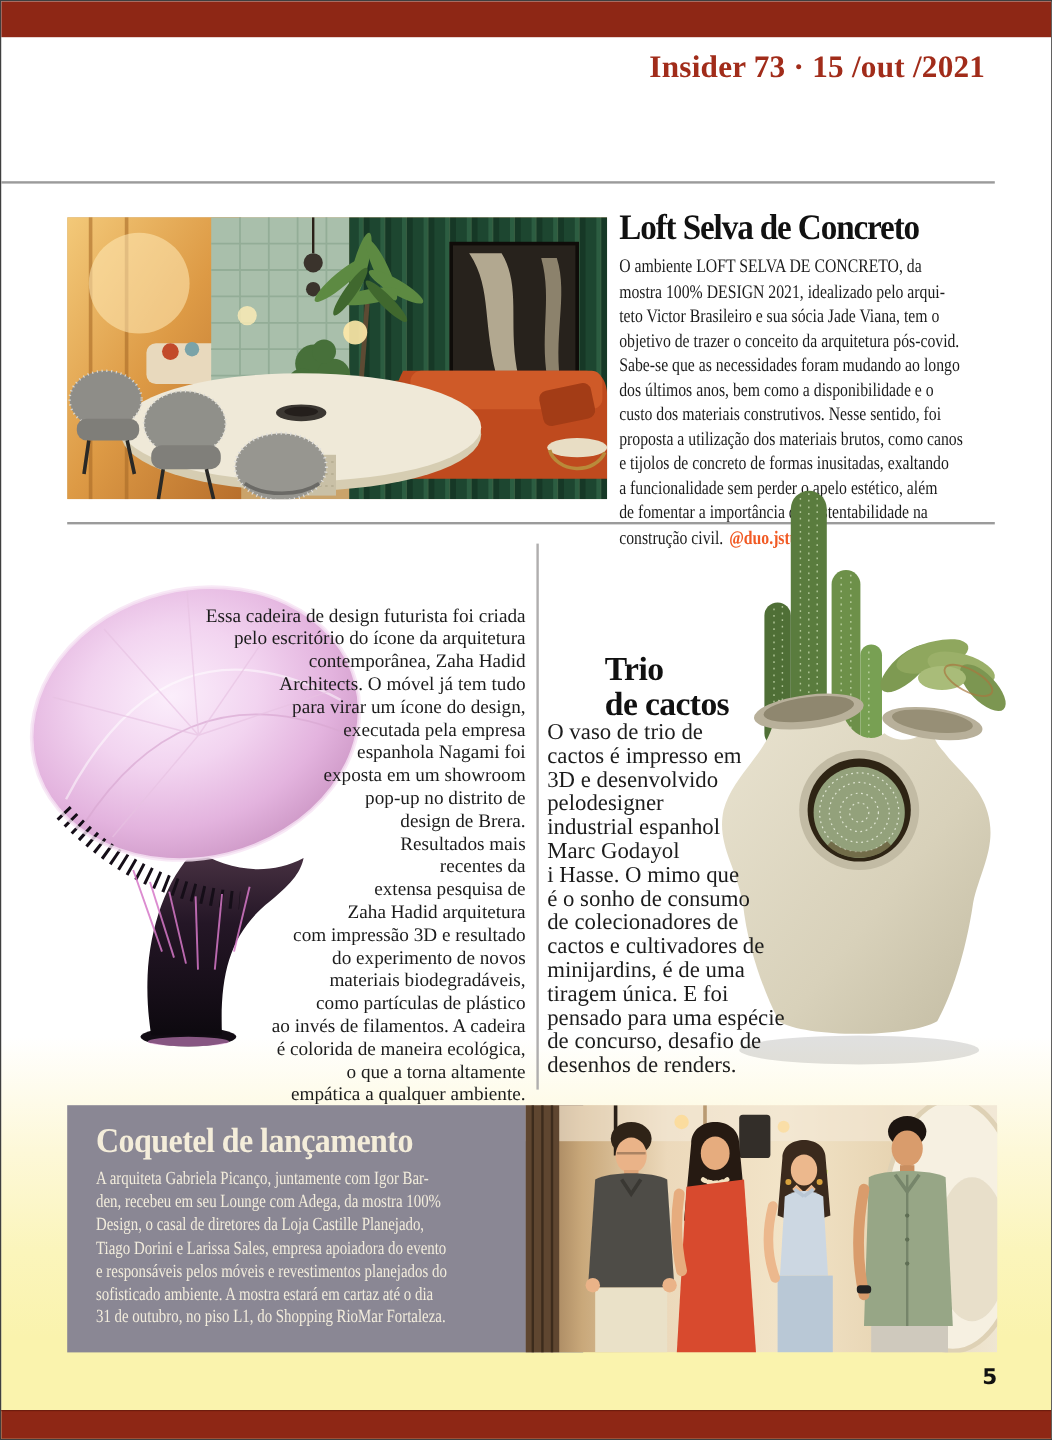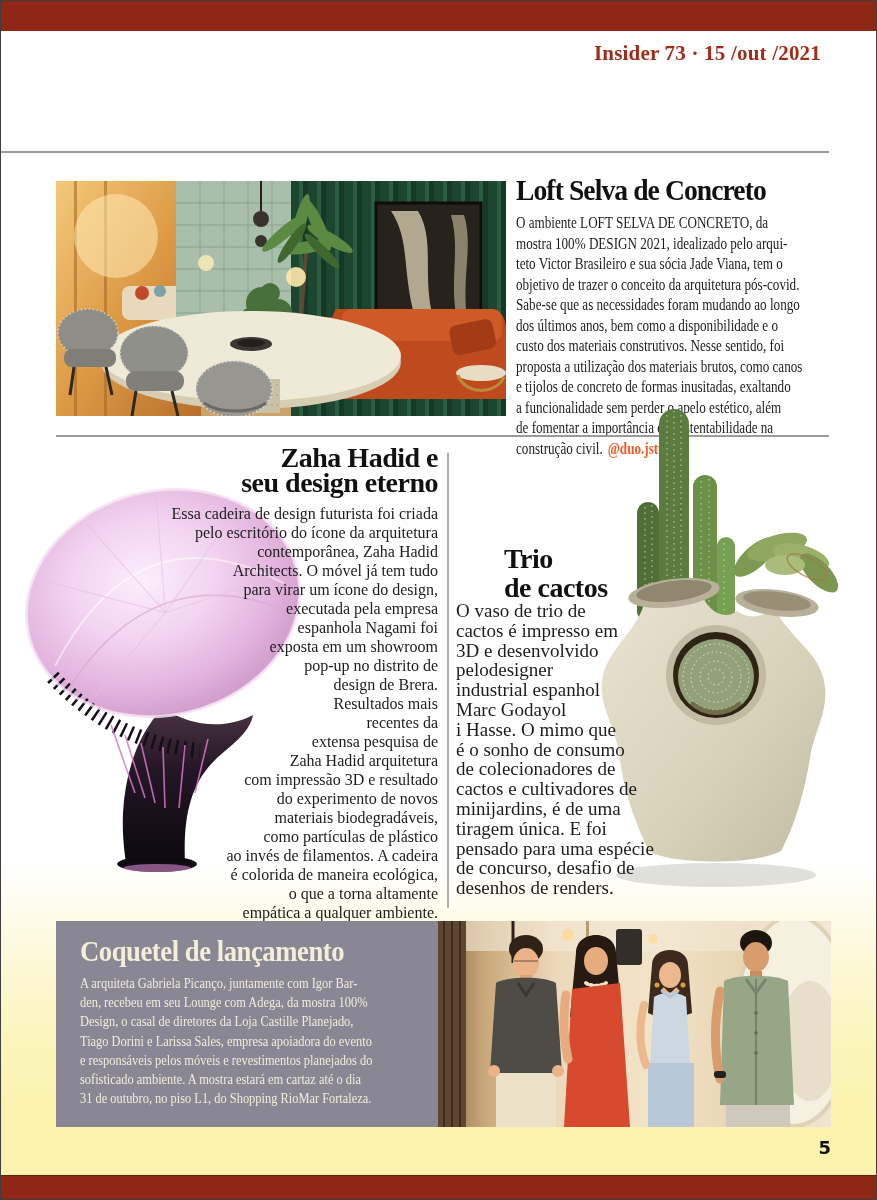--- a/index.html
+++ b/index.html
@@ -5,21 +5,21 @@
   html,body{margin:0;padding:0;background:#e8e8e8;}
   .page{
     position:relative;width:875px;height:1198px;margin:0 auto;
     border:1px solid #3f3f3f;overflow:hidden;
     background:linear-gradient(180deg,#ffffff 0%,#ffffff 72%,#fdf8d8 80%,#fbf5bb 87%,#faf3ad 93%,#faf3ad 100%);
     font-family:"Liberation Serif",serif;color:#1c1c1c;
   }
   .abs{position:absolute;}
   .top-bar{left:0;top:0;width:875px;height:30px;background:#8e2715;}
   .bottom-bar{left:0;top:1174px;width:875px;height:24px;background:#8e2715;border-top:1px solid #6e1c0e;}
-  .header-issue{top:40px;right:55px;font-size:21px;font-weight:bold;color:#a12c1a;letter-spacing:.2px;}
+  .header-issue{top:40px;right:55px;font-size:26px;font-weight:bold;color:#a12c1a;letter-spacing:.2px;}
   .rule{background:#9b9b9b;}
   .rule-top{left:0;top:150px;width:828px;height:2px;}
   .rule-mid{left:55px;top:434px;width:773px;height:2px;}
   .v-rule{left:446px;top:452px;width:2px;height:455px;background:#b0aeae;}
   h1,h2{margin:0;font-weight:bold;color:#111;}
   .loft-article{left:515px;top:172px;width:350px;}
   .loft-title{font-size:30px;letter-spacing:-1px;transform:scaleX(.92);transform-origin:0 0;white-space:nowrap;}
   .loft-body{margin-top:6px;font-size:16px;line-height:20.5px;width:420px;transform:scaleX(.82);transform-origin:0 0;}
   .pre{white-space:pre-line;}
   .handle-orange{color:#f15a24;font-weight:bold;margin-left:6px;}
@@ -203,22 +203,20 @@
         <path d="M98,262 L122,330"></path>
           <path d="M112,272 L132,335"></path>
           <path d="M128,280 L142,340"></path>
         <path d="M150,284 L152,345"></path>
           <path d="M172,282 L166,345"></path>
           <path d="M195,276 L182,330"></path>
       </g>
     </svg>
   </div>
 
-  <h2 class="abs zaha-title">Zaha Hadid e
-seu design eterno</h2>
   <div class="abs zaha-body">Essa cadeira de design futurista foi criada
 pelo escritório do ícone da arquitetura
 contemporânea, Zaha Hadid
 Architects. O móvel já tem tudo
 para virar um ícone do design,
 executada pela empresa
 espanhola Nagami foi
 exposta em um showroom
 pop-up no distrito de
 design de Brera.

